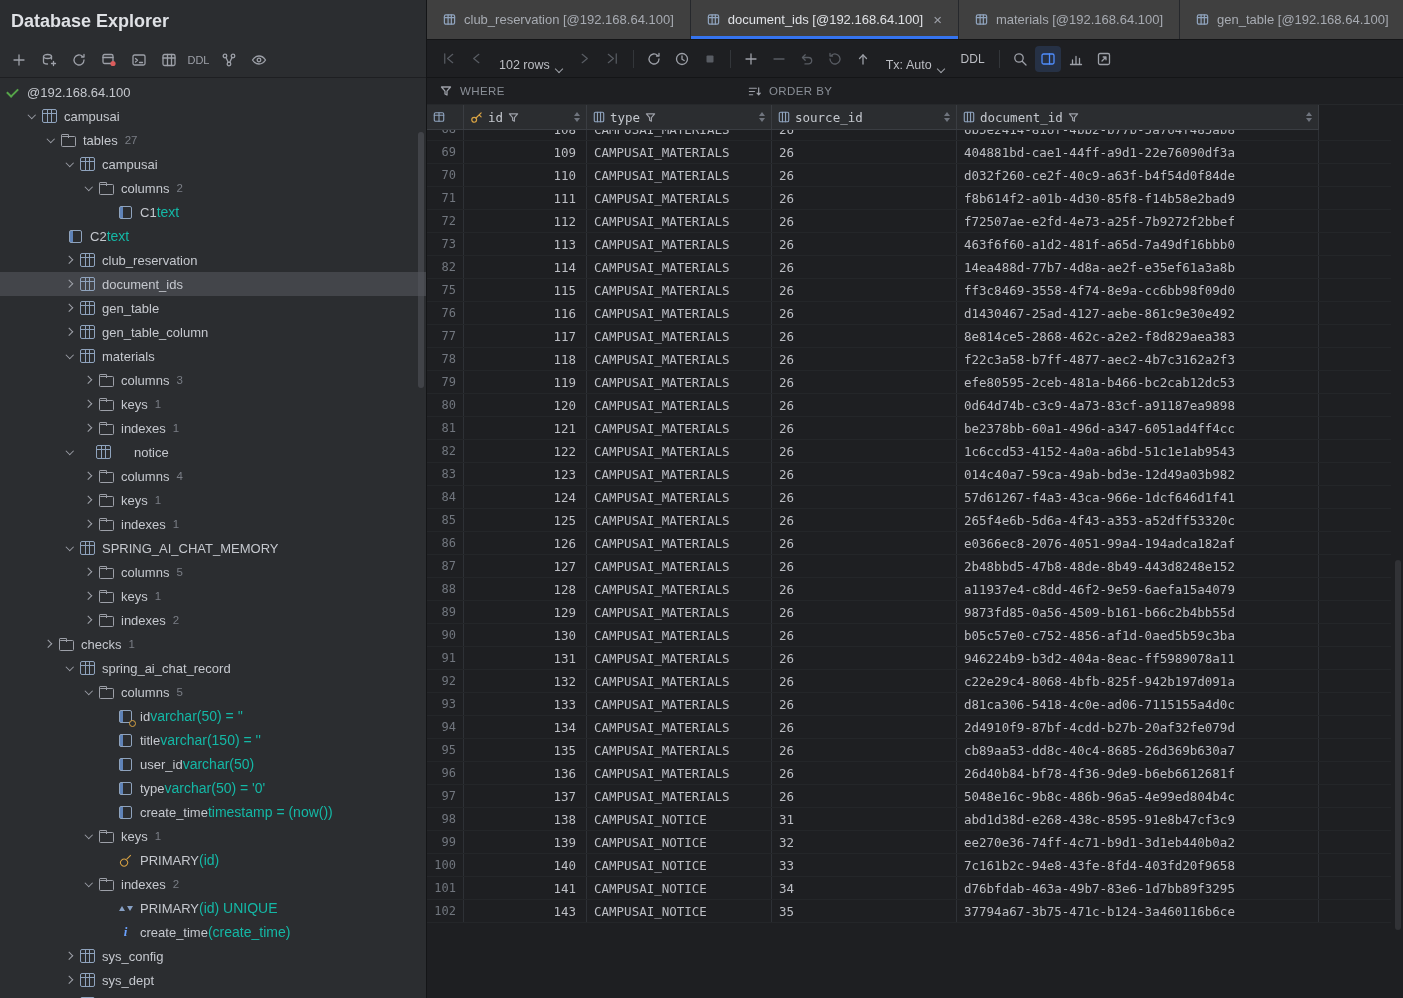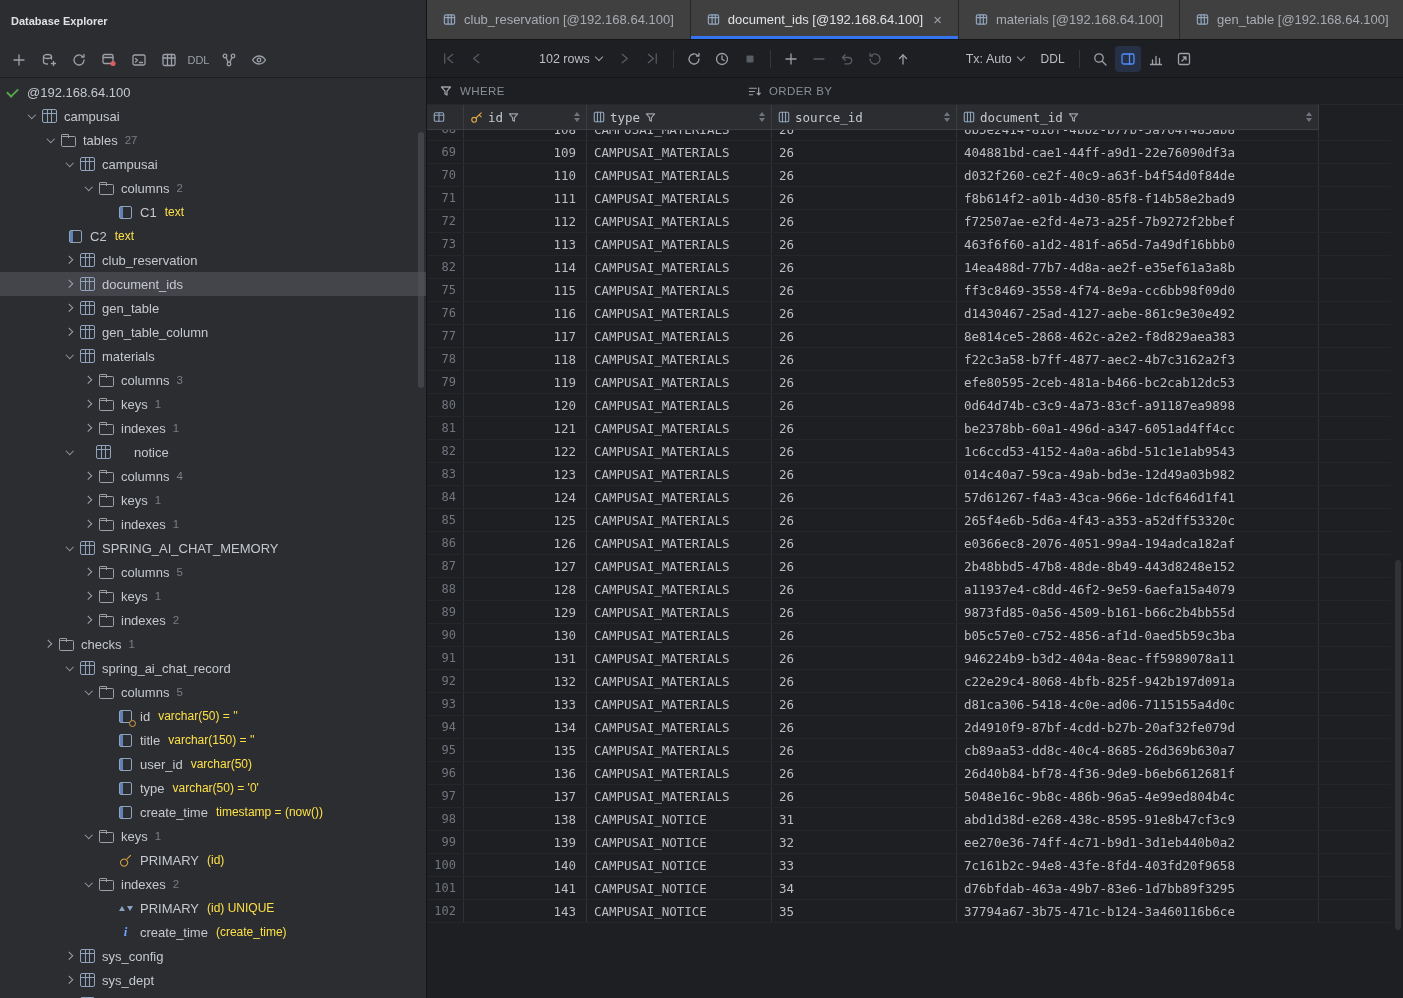--- a/index.html
+++ b/index.html
@@ -4,21 +4,21 @@
 <style>
   * { margin:0; padding:0; box-sizing:border-box; }
   html,body { width:1403px; height:998px; overflow:hidden; background:#1e1f22;
               font-family:"Liberation Sans",sans-serif; color:#bcbec4; }
   .app { display:flex; width:1403px; height:998px; }
 
   
   .sidebar { width:427px; min-width:427px; background:#2b2d30; display:flex; flex-direction:column;
              border-right:1px solid #141517; position:relative; }
   .sb-header { height:42px; display:flex; align-items:center; padding:0 11px; }
-  .sb-title { font-size:11px; font-weight:bold; color:#dfe1e5; }
+  .sb-title { font-size:18px; font-weight:bold; color:#dfe1e5; }
   .sb-toolbar { height:36px; display:flex; align-items:center; gap:3px; padding:0 5px;
                 border-bottom:1px solid #1e1f22; }
   .tbtn { min-width:27px; height:26px; display:flex; align-items:center; justify-content:center;
           border-radius:4px; color:#9da0a8; font-size:11px; }
   svg.ic { display:block; }
   svg.ic * { stroke:#9da0a8; fill:none; stroke-width:1.3; stroke-linecap:round; stroke-linejoin:round; }
   svg.ic .fillred { fill:#db5c5c; stroke:none; }
   .bluegrid * { stroke:#8fa3bd !important; }
   .gold * { stroke:#d9a343 !important; }
   .blue svg.ic * { stroke:#4f8dfd; }
@@ -29,21 +29,21 @@
   .titem { height:24px; display:flex; align-items:center; white-space:nowrap; width:100%; }
   .titem.selected { background:#43454a; }
   .chev { width:14px; min-width:14px; height:14px; display:flex; align-items:center; justify-content:center; }
   .chev i { width:5.5px; height:5.5px; border-right:1.4px solid #9da0a8; border-bottom:1.4px solid #9da0a8; display:block; }
   .chev.down i { transform:rotate(45deg); margin-top:-2px; }
   .chev.right i { transform:rotate(-45deg); margin-left:-2px; }
   .ticon { width:17px; min-width:17px; height:17px; margin:0 6px 0 2px; display:flex;
            align-items:center; justify-content:center; position:relative; }
   .tlabel { color:#c5c8ce; }
   .tcount { color:#7a7e86; margin-left:7px; font-size:11.5px; }
-  .tmeta { color:#fde047; margin-left:8px; font-size:12px; }
+  .tmeta { color:#14b8a6; font-size:14px; }
 
   
   .icon-connection::before { content:""; width:9px; height:5px; border-left:2px solid #57a64a;
       border-bottom:2px solid #57a64a; transform:rotate(-45deg); margin-top:-2px; display:block; }
   .icon-table::before, .icon-schema::before { content:""; width:13px; height:12px;
       border:1px solid #8fa3bd; border-radius:2px;
       background-image:linear-gradient(#8fa3bd,#8fa3bd),linear-gradient(#8fa3bd,#8fa3bd),linear-gradient(#8fa3bd,#8fa3bd);
       background-size:100% 1px,1px 100%,1px 100%; background-position:0 3px,4px 0,8px 0; background-repeat:no-repeat; }
   .icon-folder::before { content:""; position:absolute; left:1px; top:2px; width:6px; height:3px;
       border:1px solid #9da0a8; border-bottom:none; border-radius:1.5px 1.5px 0 0; }
@@ -73,21 +73,21 @@
          border-right:1px solid #26282c; position:relative; white-space:nowrap; flex:0 0 auto; }
   .tab.active { color:#dfe1e5; }
   .tab.active::after { content:""; position:absolute; left:0; right:0; bottom:0; height:3px; background:#3574f0; }
   .tab-close { color:#9da0a8; font-size:15px; line-height:1; margin-left:2px; }
 
   .toolbar { height:38px; display:flex; align-items:center; padding:0 8px; gap:2px;
              border-bottom:1px solid #141517; background:#1e1f22; }
   .ibtn { min-width:26px; height:26px; display:flex; align-items:center; justify-content:center; border-radius:4px; }
   .ibtn.blue { background:rgba(79,141,253,.16); }
   .tsep { width:1px; height:18px; background:#33363a; margin:0 5px; }
-  .drop { display:flex; align-items:center; gap:6px; padding:0 8px; height:26px; color:#bcbec4; font-size:12.5px;margin-left:40px; }
+  .drop { display:flex; align-items:flex-end; gap:6px; padding:0 8px; height:26px; color:#bcbec4; font-size:12.5px; }
   .cdown { width:6px; height:6px; border-right:1.3px solid #9da0a8; border-bottom:1.3px solid #9da0a8;
            transform:rotate(45deg); margin-top:-3px; }
   .txtbtn { padding:0 7px; font-size:12px; color:#bcbec4; }
 
   .filterbar { height:27px; display:flex; align-items:center; background:#1e1f22;
                border-bottom:1px solid #26282b; font-size:11.5px; color:#8a8f97; letter-spacing:.4px; }
   .fzone { display:flex; align-items:center; gap:8px; padding-left:13px; height:100%; }
   .fzone.where { width:308px; }
 
   

